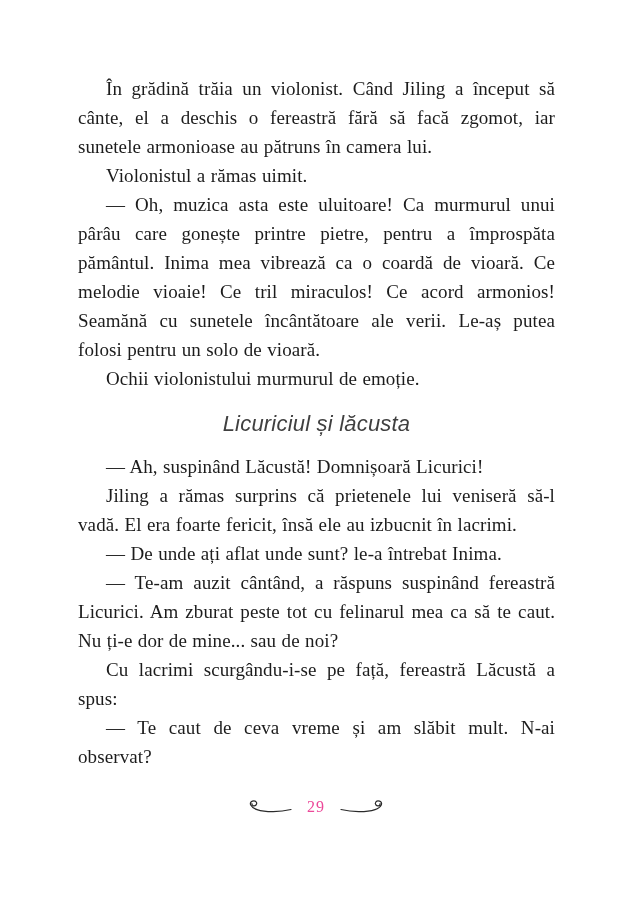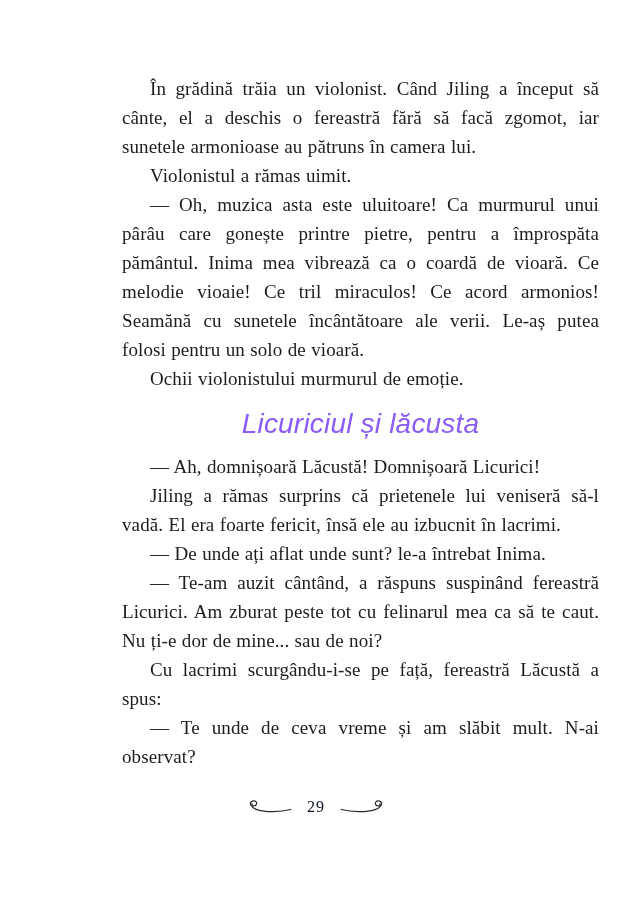--- a/index.html
+++ b/index.html
@@ -14,58 +14,57 @@
     background: #ffffff;
     overflow: hidden;
     font-family: "Liberation Serif", serif;
     color: #1c1c1c;
   }
   .text-block {
     position: absolute;
     left: 78px;
     top: 74px;
     width: 477px;
-    margin-left: 44px;
   }
   .para {
     margin: 0;
     font-size: 19px;
     line-height: 29px;
     text-align: justify;
     text-indent: 28px;
     letter-spacing: 0.1px;
     word-spacing: 0.5px;
   }
   .chapter-title {
     margin: 16px 0 13px 0;
     font-family: "Liberation Sans", sans-serif;
     font-style: italic;
     font-weight: 400;
-    font-size: 28px;
+    font-size: 22px;
     line-height: 30px;
     text-align: center;
     text-indent: 0;
-    color: #8b5cf6;
+    color: #404040;
     letter-spacing: 0.2px;
   }
   .footer {
     position: absolute;
     left: 0;
     top: 797px;
     width: 632px;
     display: flex;
     align-items: center;
     justify-content: center;
     gap: 15px;
   }
   .page-number {
     font-size: 16px;
     line-height: 20px;
     letter-spacing: 1px;
-    color: #0f172a;
+    color: #ec4899;
   }
   .flourish {
     display: block;
   }
   .flourish path {
     fill: none;
     stroke: #2b2b2b;
     stroke-width: 1.2;
     stroke-linecap: round;
   }
@@ -79,26 +78,26 @@
 <div class="page">
 
   <div class="text-block">
     <p class="para">În grădină trăia un violonist. Când Jiling a început să cânte, el a deschis o fereastră fără să facă zgomot, iar sunetele armonioase au pătruns în camera lui.</p>
     <p class="para">Violonistul a rămas uimit.</p>
     <p class="para">— Oh, muzica asta este uluitoare! Ca murmurul unui pârâu care gonește printre pietre, pentru a împrospăta pământul. Inima mea vibrează ca o coardă de vioară. Ce melodie vioaie! Ce tril miraculos! Ce acord armonios! Seamănă cu sunetele încântătoare ale verii. Le-aș putea folosi pentru un solo de vioară.</p>
     <p class="para">Ochii violonistului murmurul de emoție.</p>
 
     <h2 class="chapter-title">Licuriciul și lăcusta</h2>
 
-    <p class="para">— Ah, domnișoară Lăcustă! Domnișoară Licurici!</p>
+    <p class="para">— Ah, suspinând Lăcustă! Domnișoară Licurici!</p>
     <p class="para">Jiling a rămas surprins că prietenele lui veniseră să-l vadă. El era foarte fericit, însă ele au izbucnit în lacrimi.</p>
     <p class="para">— De unde ați aflat unde sunt? le-a întrebat Inima.</p>
     <p class="para">— Te-am auzit cântând, a răspuns suspinând fereastră Licurici. Am zburat peste tot cu felinarul mea ca să te caut. Nu ți-e dor de mine... sau de noi?</p>
     <p class="para">Cu lacrimi scurgându-i-se pe față, fereastră Lăcustă a spus:</p>
-    <p class="para">— Te unde de ceva vreme și am slăbit mult. N-ai observat?</p>
+    <p class="para">— Te caut de ceva vreme și am slăbit mult. N-ai observat?</p>
   </div>
 
   <div class="footer">
     <svg class="flourish left" width="48" height="16" viewBox="0 0 48 16" aria-hidden="true">
       <path d="M47,10.5 C36,13.2 22,13.6 13,10.6 C6.2,8.3 4.6,3.6 8.4,2.1 C11.6,0.9 13.8,3.8 12,6 C10.6,7.7 7.8,6.9 7.9,4.7"></path>
     </svg>
     <span class="page-number">29</span>
     <svg class="flourish right" width="48" height="16" viewBox="0 0 48 16" aria-hidden="true">
       <path d="M47,10.5 C36,13.2 22,13.6 13,10.6 C6.2,8.3 4.6,3.6 8.4,2.1 C11.6,0.9 13.8,3.8 12,6 C10.6,7.7 7.8,6.9 7.9,4.7"></path>
     </svg>

